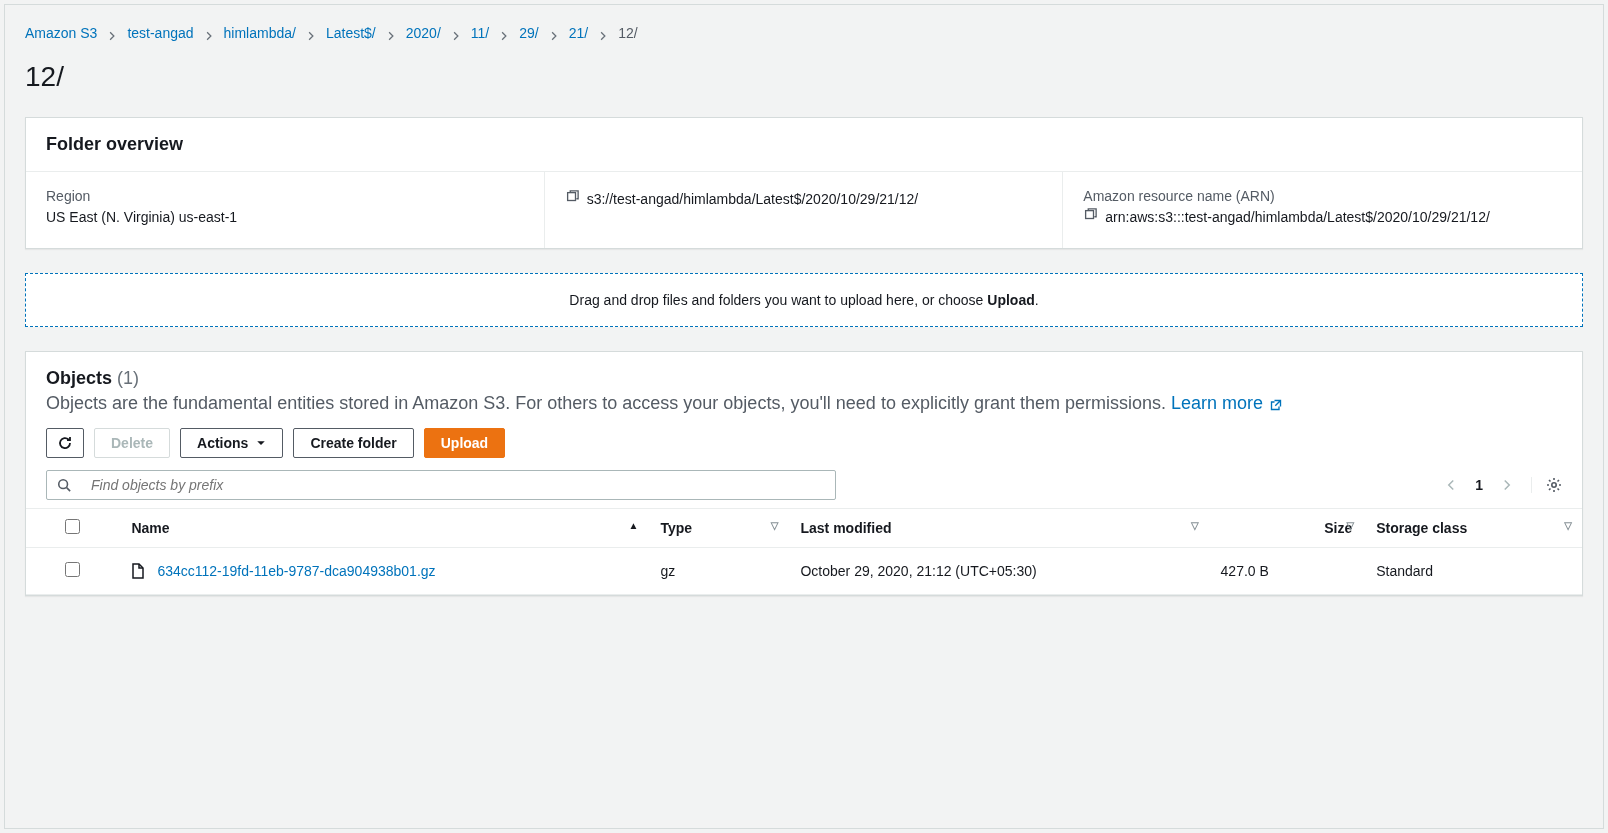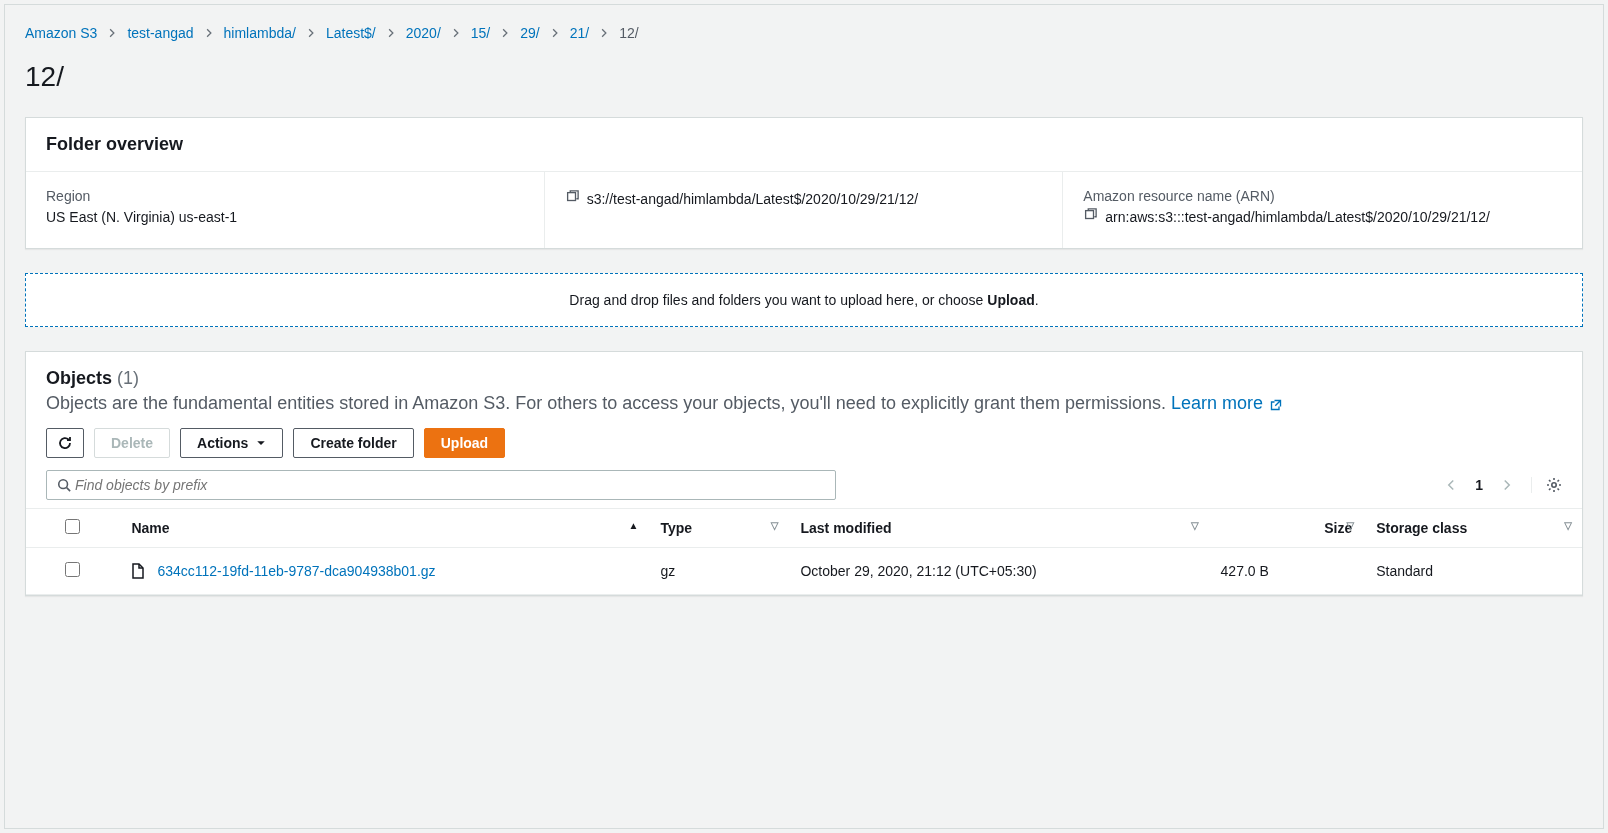--- a/index.html
+++ b/index.html
@@ -11,21 +11,21 @@
       padding: 4px;
     }
     .page {
       background: #f2f3f3;
       border: 1px solid #d5dbdb;
       min-height: 825px;
       padding: 20px 20px 40px 20px;
     }
     .breadcrumb {
       display: flex;
-      align-items: center;
+      align-items: flex-end;
       flex-wrap: wrap;
       gap: 10px;
       margin-bottom: 20px;
       font-size: 14px;
     }
     .breadcrumb a { color: #0073bb; text-decoration: none; cursor: pointer; }
     .breadcrumb .sep { color: #687078; display: inline-flex; }
     .breadcrumb .current { color: #545b64; }
     .page-title {
       font-size: 28px;
@@ -96,21 +96,21 @@
     }
     .filter-input-wrap {
       display: flex;
       align-items: center;
       border: 1px solid #aab7b8;
       border-radius: 2px;
       background: #fff;
       width: 790px;
       max-width: 100%;
       padding: 6px 10px;
-      gap: 4px;
+      gap: 20px;
     }
     .filter-input-wrap input {
       border: none;
       outline: none;
       flex: 1;
       font-size: 14px;
       font-style: italic;
       color: #687078;
     }
     .pagination { display: flex; align-items: center; gap: 18px; color: #687078; }
@@ -172,21 +172,21 @@
         <svg width="10" height="10" viewBox="0 0 16 16">
           <path d="M5 2l6 6-6 6" fill="none" stroke="#687078" stroke-width="2"></path>
         </svg>
       </span>
     <a>2020/</a>
     <span class="sep">
         <svg width="10" height="10" viewBox="0 0 16 16">
           <path d="M5 2l6 6-6 6" fill="none" stroke="#687078" stroke-width="2"></path>
         </svg>
       </span>
-    <a>15/</a>
+    <a>11/</a>
     <span class="sep">
         <svg width="10" height="10" viewBox="0 0 16 16">
           <path d="M5 2l6 6-6 6" fill="none" stroke="#687078" stroke-width="2"></path>
         </svg>
       </span>
     <a>29/</a>
     <span class="sep">
         <svg width="10" height="10" viewBox="0 0 16 16">
           <path d="M5 2l6 6-6 6" fill="none" stroke="#687078" stroke-width="2"></path>
         </svg>

